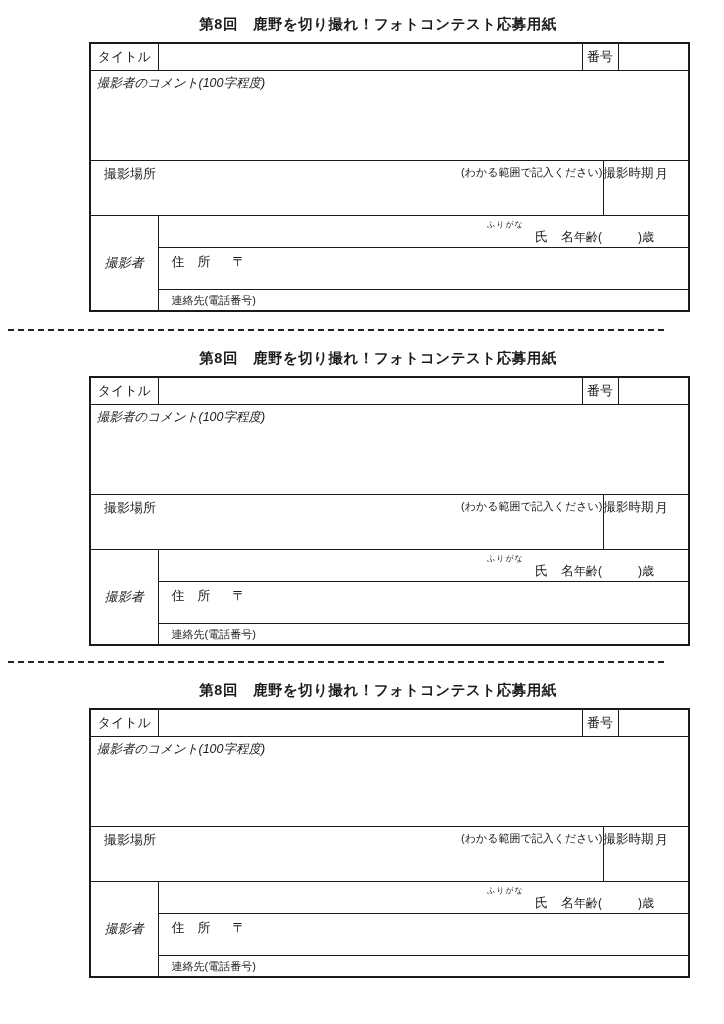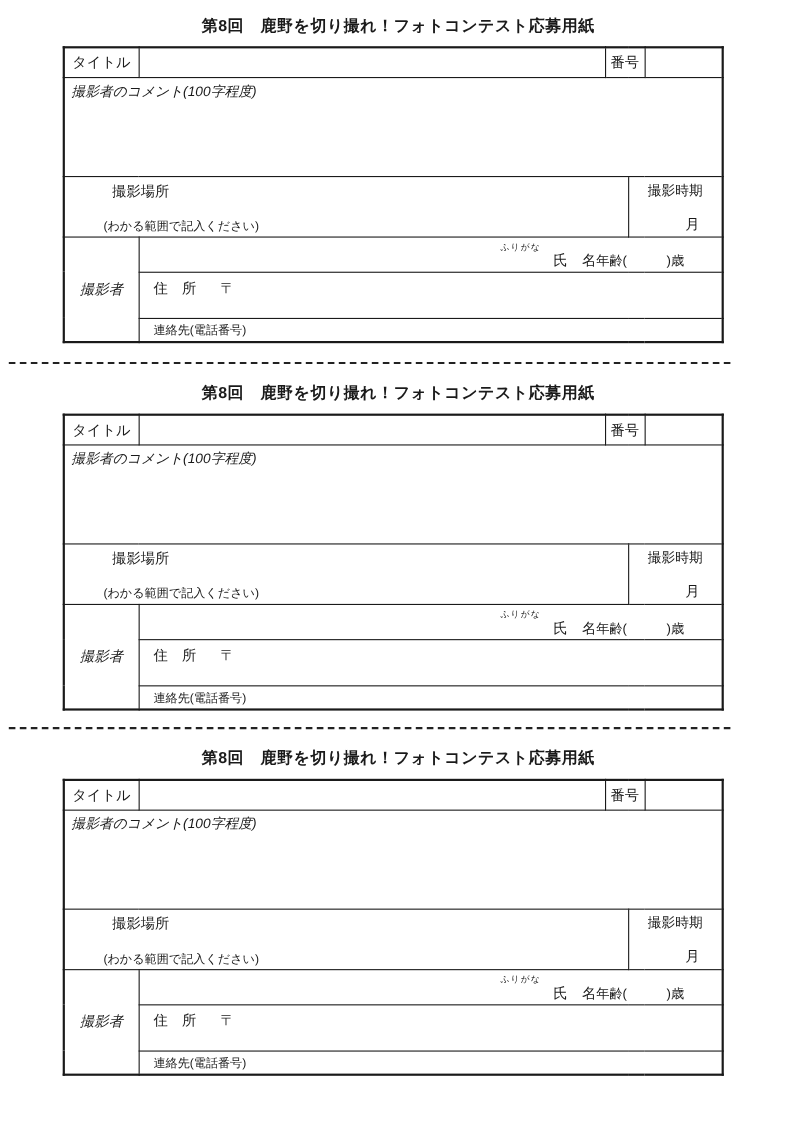--- a/index.html
+++ b/index.html
@@ -10,21 +10,21 @@
   body {
     width: 724px;
     height: 1024px;
     overflow: hidden;
     font-family: "Liberation Sans", "DejaVu Sans", sans-serif;
     color: #1a1a1a;
   }
   #page { width: 724px; }
 
   
-  .form-block { display: block; }
+  .form-block { display: block; padding-left: 32px; }
   #page > section:nth-of-type(1) { padding-top: 16px; }
   #page > section:nth-of-type(2) { padding-top: 19px; }
   #page > section:nth-of-type(3) { padding-top: 19px; }
 
   .form-heading {
     margin: 0 0 9px 0;
     font-size: 14.5px;
     font-weight: bold;
     line-height: 17px;
     text-align: center;
@@ -55,33 +55,32 @@
   .title-label-cell { text-align: center; vertical-align: middle; }
   .number-label-cell { text-align: center; vertical-align: middle; font-size: 12.5px; }
 
   .comment-cell { vertical-align: top; font-style: italic; }
   .comment-label { display: block; padding: 4px 0 0 6px; font-size: 12.5px; }
 
   .location-cell { vertical-align: top; }
   .location-inner {
     height: 48px;
     display: flex;
-    flex-direction: column;
+    flex-direction: row;
     justify-content: space-between;
     padding: 4px 0 2px 0;
-    margin-left: 30px;
   }
   .location-label { padding-left: 13px; font-size: 13px; }
   .location-note  { padding-left: 5px; font-size: 11px; }
 
   .period-cell { vertical-align: top; }
   .period-inner {
     height: 48px;
     display: flex;
-    flex-direction: column;
+    flex-direction: row;
     justify-content: space-between;
     padding: 4px 0 2px 0;
   }
   .period-label { text-align: center; font-size: 12.5px; }
   .period-month { text-align: right; padding-right: 20px; font-size: 13px; }
 
   .photographer-cell { text-align: center; vertical-align: middle; font-size: 13px; font-style: italic; }
 
   .name-cell { vertical-align: top; }
   .name-inner {

